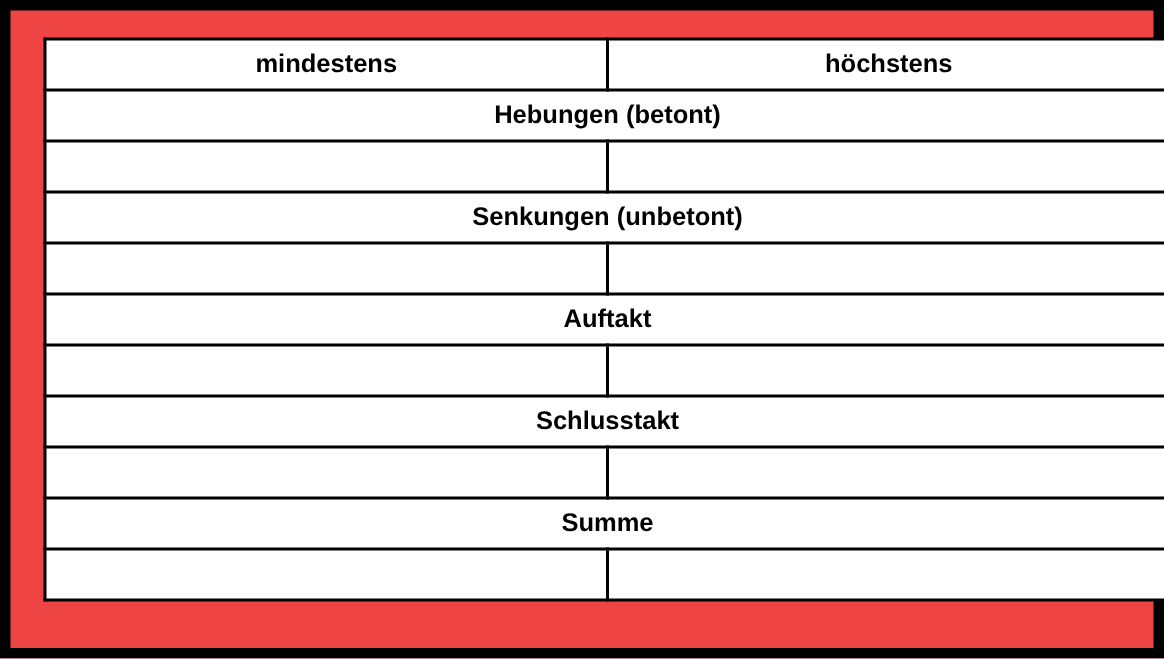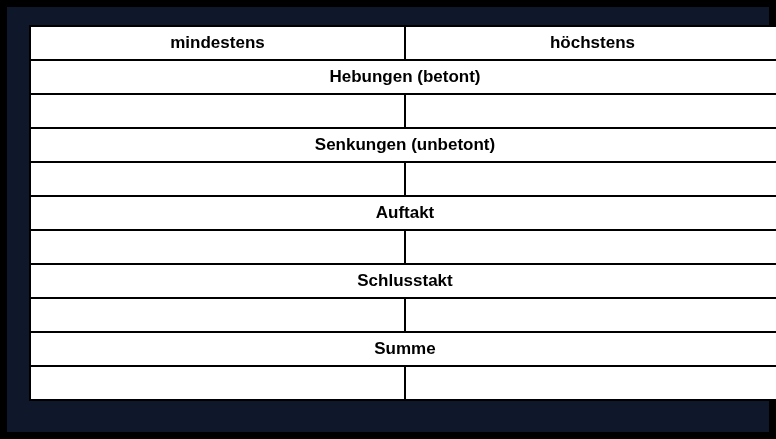--- a/index.html
+++ b/index.html
@@ -12,21 +12,21 @@
     height: 439px;
     font-family: "Liberation Sans", sans-serif;
     overflow: hidden;
   }
   .page {
     position: relative;
     width: 776px;
     height: 439px;
     box-sizing: border-box;
     border: 7px solid #000000;
-    background: #0f172a;
+    background: #ef4444;
   }
   .inner {
     position: absolute;
     left: 22px;
     top: 18px;
     width: 722px;
     height: 393px;
   }
   table.worksheet {
     border-collapse: collapse;

